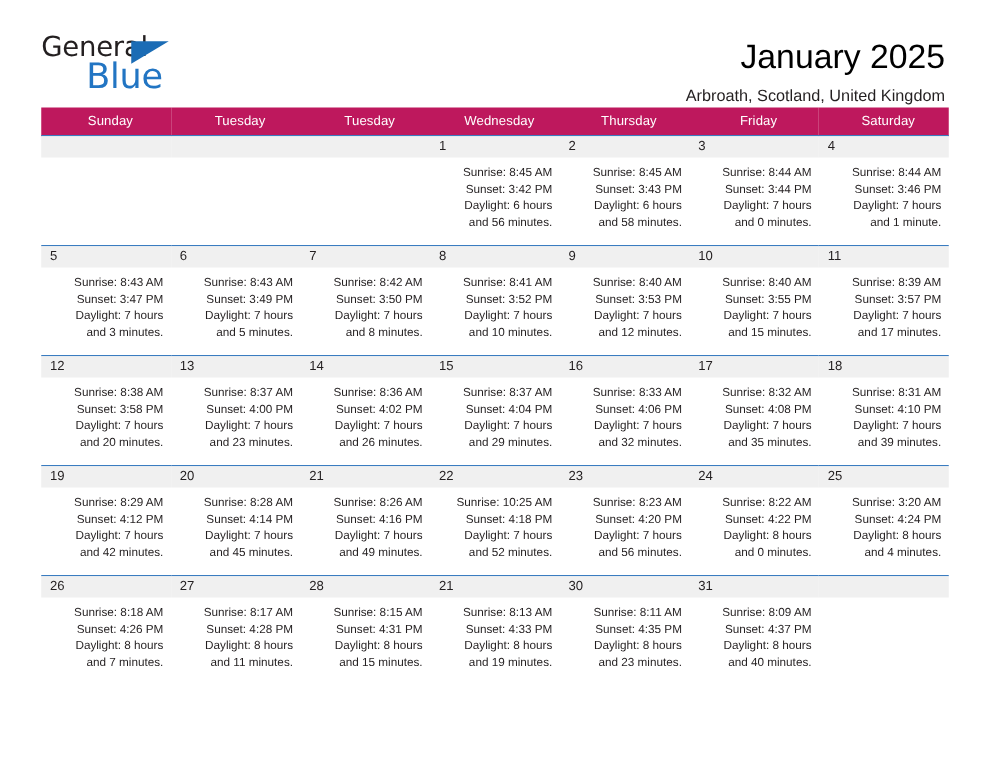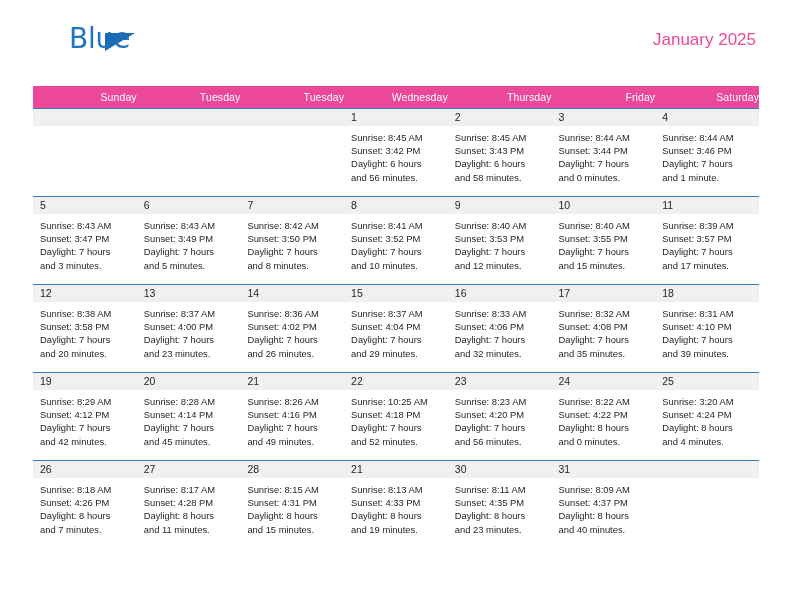--- a/index.html
+++ b/index.html
@@ -55,46 +55,46 @@
     width: 0;
     height: 0;
     border-left: 30px solid #1b6cb5;
     border-bottom: 18px solid transparent;
   }
   .title-block {
     text-align: right;
     padding-top: 2px;
   }
   .cal-title {
-    font-size: 17px;
+    font-size: 27px;
     font-weight: normal;
-    color: #ec4899;
+    color: #000000;
     letter-spacing: 0px;
     line-height: 1.15;
   }
   .cal-subtitle {
     font-size: 13px;
     color: #231f20;
     margin-top: 8px;
     letter-spacing: 0px;
   }
 
   
   .calendar {
     margin: 11px 33px 0 33px;
     width: 726px;
     border-collapse: collapse;
     table-layout: fixed;
   }
   .calendar th {
-    background: #ec4899;
+    background: #be185d;
     color: #ffffff;
     font-size: 10.5px;
     font-weight: normal;
-    text-align: right;
+    text-align: center;
     padding: 5px 0 5px 7px;
     height: 21px;
     letter-spacing: 0.1px;
   }
   .calendar td {
     vertical-align: top;
     width: 103.7px;
     height: 88px;
     padding: 0;
     border-top: 1.3px solid #3a7cc0;
@@ -111,36 +111,39 @@
     padding: 1px 0 0 7px;
     font-size: 10.5px;
     color: #231f20;
     line-height: 15px;
   }
   .dayinfo {
     padding: 5px 6px 0 7px;
     font-size: 9.4px;
     line-height: 13.2px;
     color: #231f20;
+    text-align: right;
   }
   .dayinfo div { white-space: nowrap; }
   .empty .daynum-band { background: #f0f0f0; }
 </style>
 </head>
 <body>
 
 <div class="page">
 
   <div class="header">
     <div class="logo">
+      <span class="logo-general">General</span>
       <span class="logo-triangle"></span>
       <span class="logo-blue">Blue</span>
     </div>
     <div class="title-block">
       <div class="cal-title">January 2025</div>
+      <div class="cal-subtitle">Arbroath, Scotland, United Kingdom</div>
     </div>
   </div>
 
   <table class="calendar">
     <thead>
       <tr>
         <th>Sunday</th>
         <th>Tuesday</th>
         <th>Tuesday</th>
         <th>Wednesday</th>

